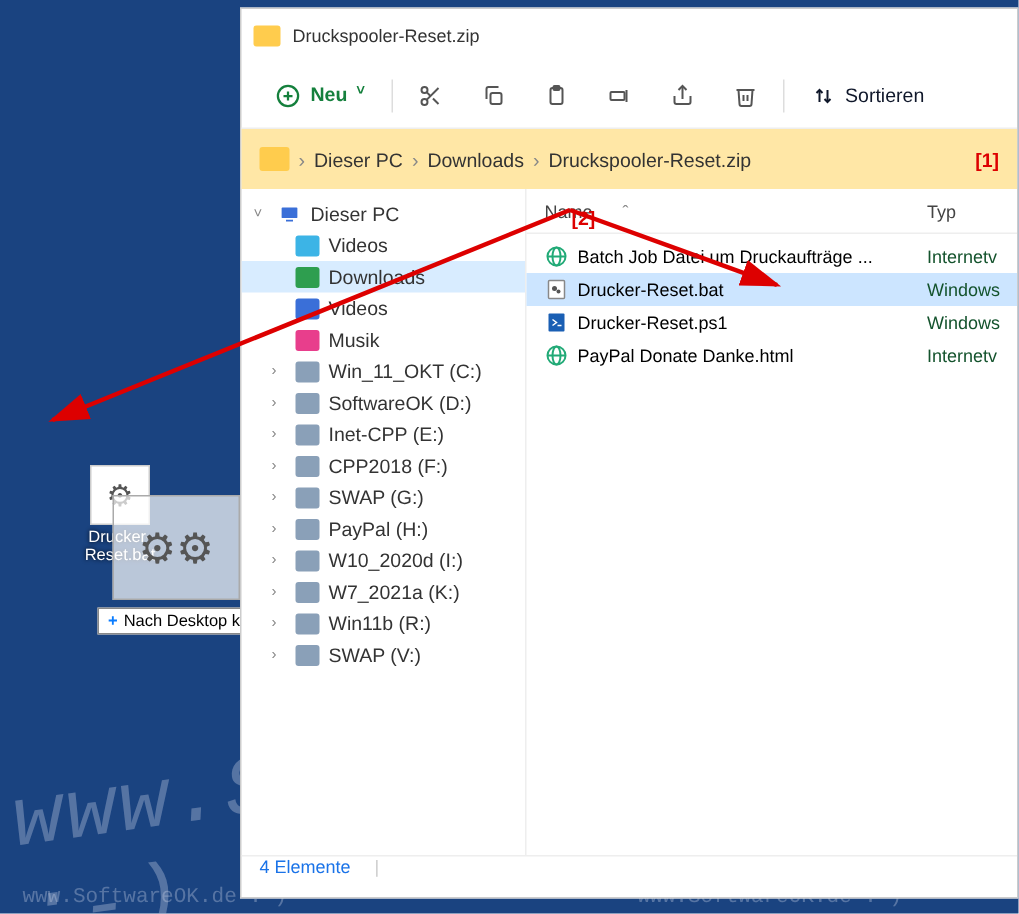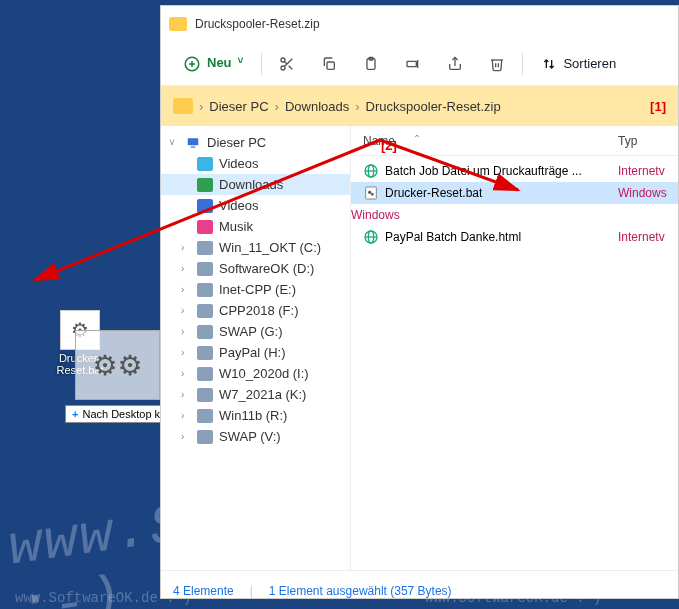--- a/index.html
+++ b/index.html
@@ -41,24 +41,24 @@
 .nav-item .nicon { width: 16px; height: 14px; border-radius: 2px; }
 
 .filepane { flex: 1; display: flex; flex-direction: column; }
 .col-head { display: flex; border-bottom: 1px solid #eee; font-size: 12px; color: #444; height: 30px; align-items: center; }
 .col-head .cname { flex: 1; padding-left: 12px; display: flex; align-items: center; gap: 20px; }
 .col-head .ctype { width: 60px; }
 .files { flex: 1; padding-top: 4px; }
 .file-row { display: flex; align-items: center; height: 22px; font-size: 12px; }
 .file-row.sel { background: #cce5ff; }
 .file-row .fn { flex: 1; padding-left: 12px; display: flex; align-items: center; gap: 6px; overflow: hidden; white-space: nowrap; }
-.file-row .ft { width: 60px; color: #be185d; overflow: hidden; white-space: nowrap; }
+.file-row .ft { width: 60px; color: #14532d; overflow: hidden; white-space: nowrap; }
 .ficon { width: 16px; height: 16px; flex-shrink: 0; }
 
-.status { height: 28px; border-top: 1px solid #eee; display: flex; align-items: flex-end; padding: 0 12px; font-size: 12px; color: #1a73e8; gap: 16px; }
+.status { height: 28px; border-top: 1px solid #eee; display: flex; align-items: flex-start; padding: 0 12px; font-size: 12px; color: #1a73e8; gap: 16px; }
 .status .sep { color: #ccc; }
 
 .marker-2 { position: absolute; left: 220px; top: 12px; color: #d00; font-weight: bold; font-size: 13px; z-index: 5; }
 
 .arrow-svg { position: absolute; left: 0; top: 0; pointer-events: none; z-index: 20; }
 
 .gears { font-size: 20px; color: #555; }
 .gears.big { font-size: 28px; }
 </style>
 </head>
@@ -277,41 +277,47 @@
               <svg class="ficon" viewBox="0 0 24 24" fill="#fff" stroke="#888" stroke-width="1.5">
                 <rect x="4" y="3" width="16" height="18" rx="1"></rect>
                 <circle cx="10" cy="11" r="2.5" fill="#555" stroke="none"></circle>
                 <circle cx="14" cy="14" r="2" fill="#555" stroke="none"></circle>
               </svg>
               <span>Drucker-Reset.bat</span>
             </div>
     <div class="ft">Windows</div>
           </div>
           <div class="file-row">
+            <div class="fn">
+              <svg class="ficon" viewBox="0 0 24 24" fill="#1a5fb4">
+                <rect x="4" y="3" width="16" height="18" rx="1"></rect>
+                <path d="M8 9l4 3-4 3M13 15h4" stroke="#fff" stroke-width="1.5" fill="none"></path>
+              </svg>
+              <span>Drucker-Reset.ps1</span>
+            </div>
     <div class="ft">Windows</div>
           </div>
           <div class="file-row">
             <div class="fn">
               <svg class="ficon" viewBox="0 0 24 24" fill="none" stroke="#2a7" stroke-width="2">
                 <circle cx="12" cy="12" r="9"></circle>
                 <ellipse cx="12" cy="12" rx="4" ry="9"></ellipse>
                 <line x1="3" y1="12" x2="21" y2="12"></line>
               </svg>
-              <span>PayPal Batch Danke.html</span>
+              <span>PayPal Donate Danke.html</span>
             </div>
     <div class="ft">Internetv</div>
           </div>
         </div>
     </div>
   </div>
 
   <div class="status">
     <span>4 Elemente</span>
     <span class="sep">|</span>
-    <span>1 Element ausgewählt (357 Bytes)</span>
   </div>
 </div>
 
 <svg class="arrow-svg" width="679" height="609">
   <defs>
       <marker id="ah" markerWidth="10" markerHeight="10" refX="8" refY="3" orient="auto">
         <path d="M0,0 L9,3 L0,6 Z" fill="#d00"></path>
       </marker>
     </defs>
   <line x1="380" y1="140" x2="35" y2="280" stroke="#d00" stroke-width="3" marker-end="url(#ah)"></line>

